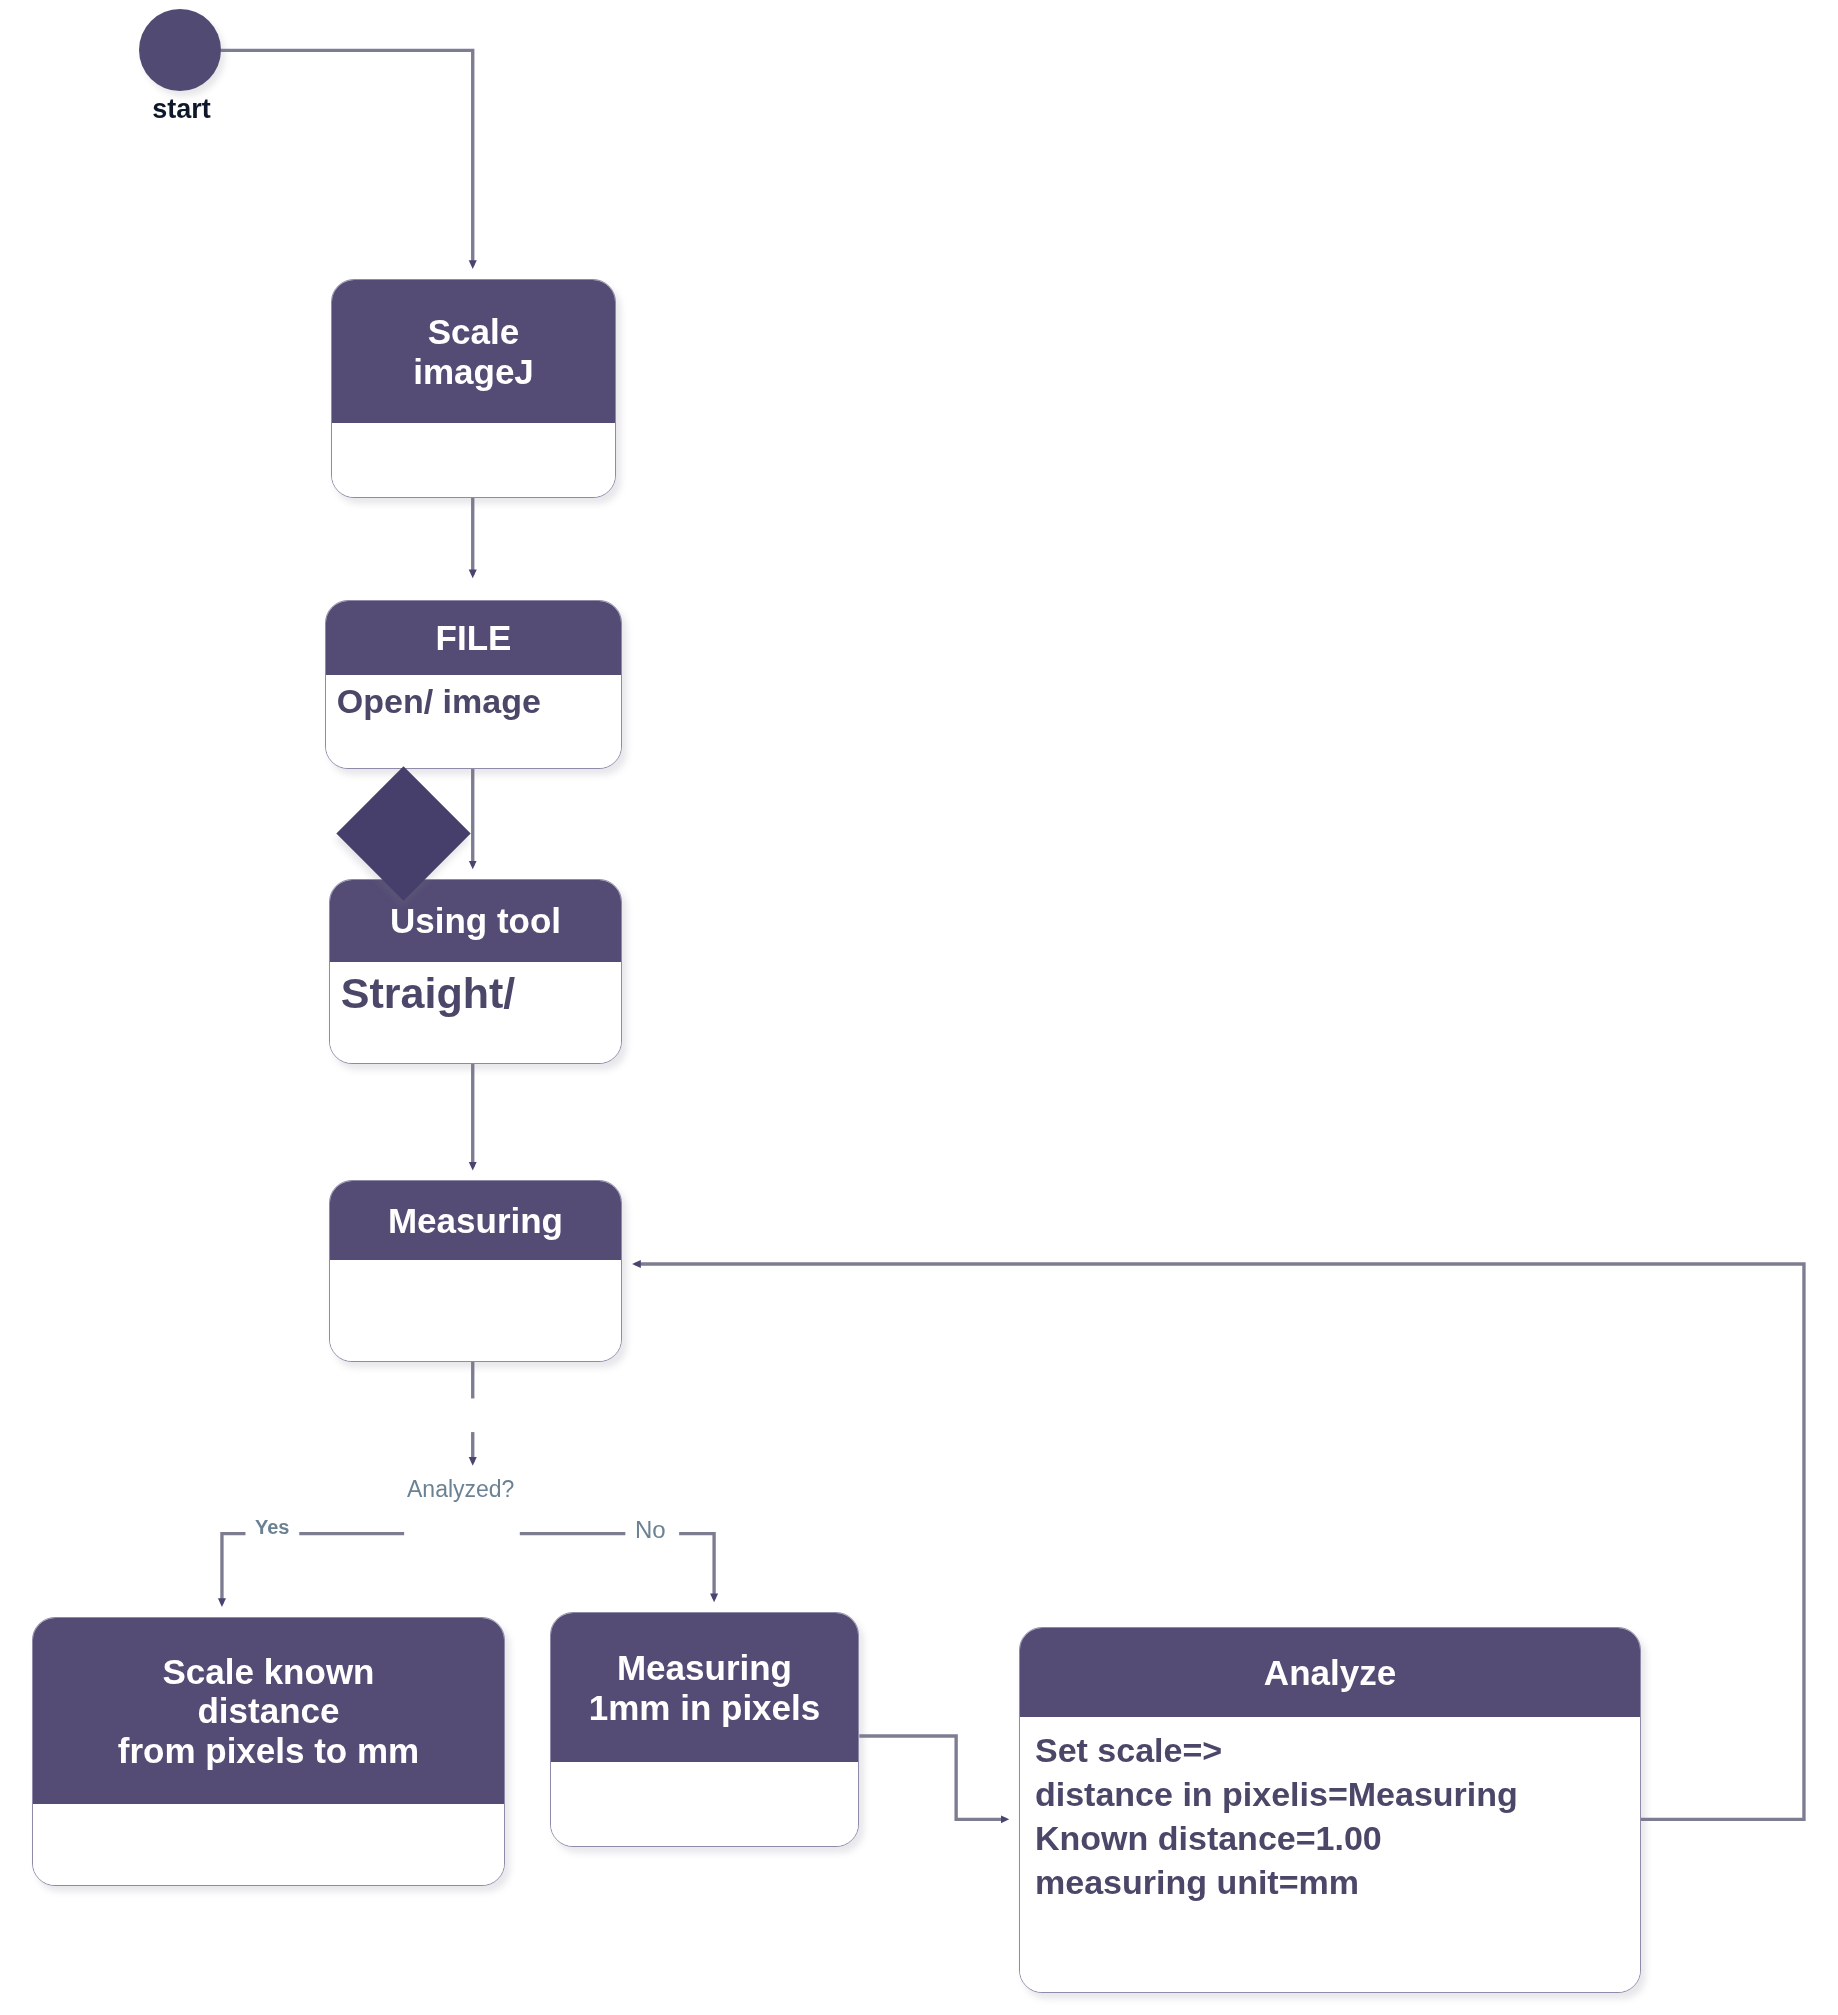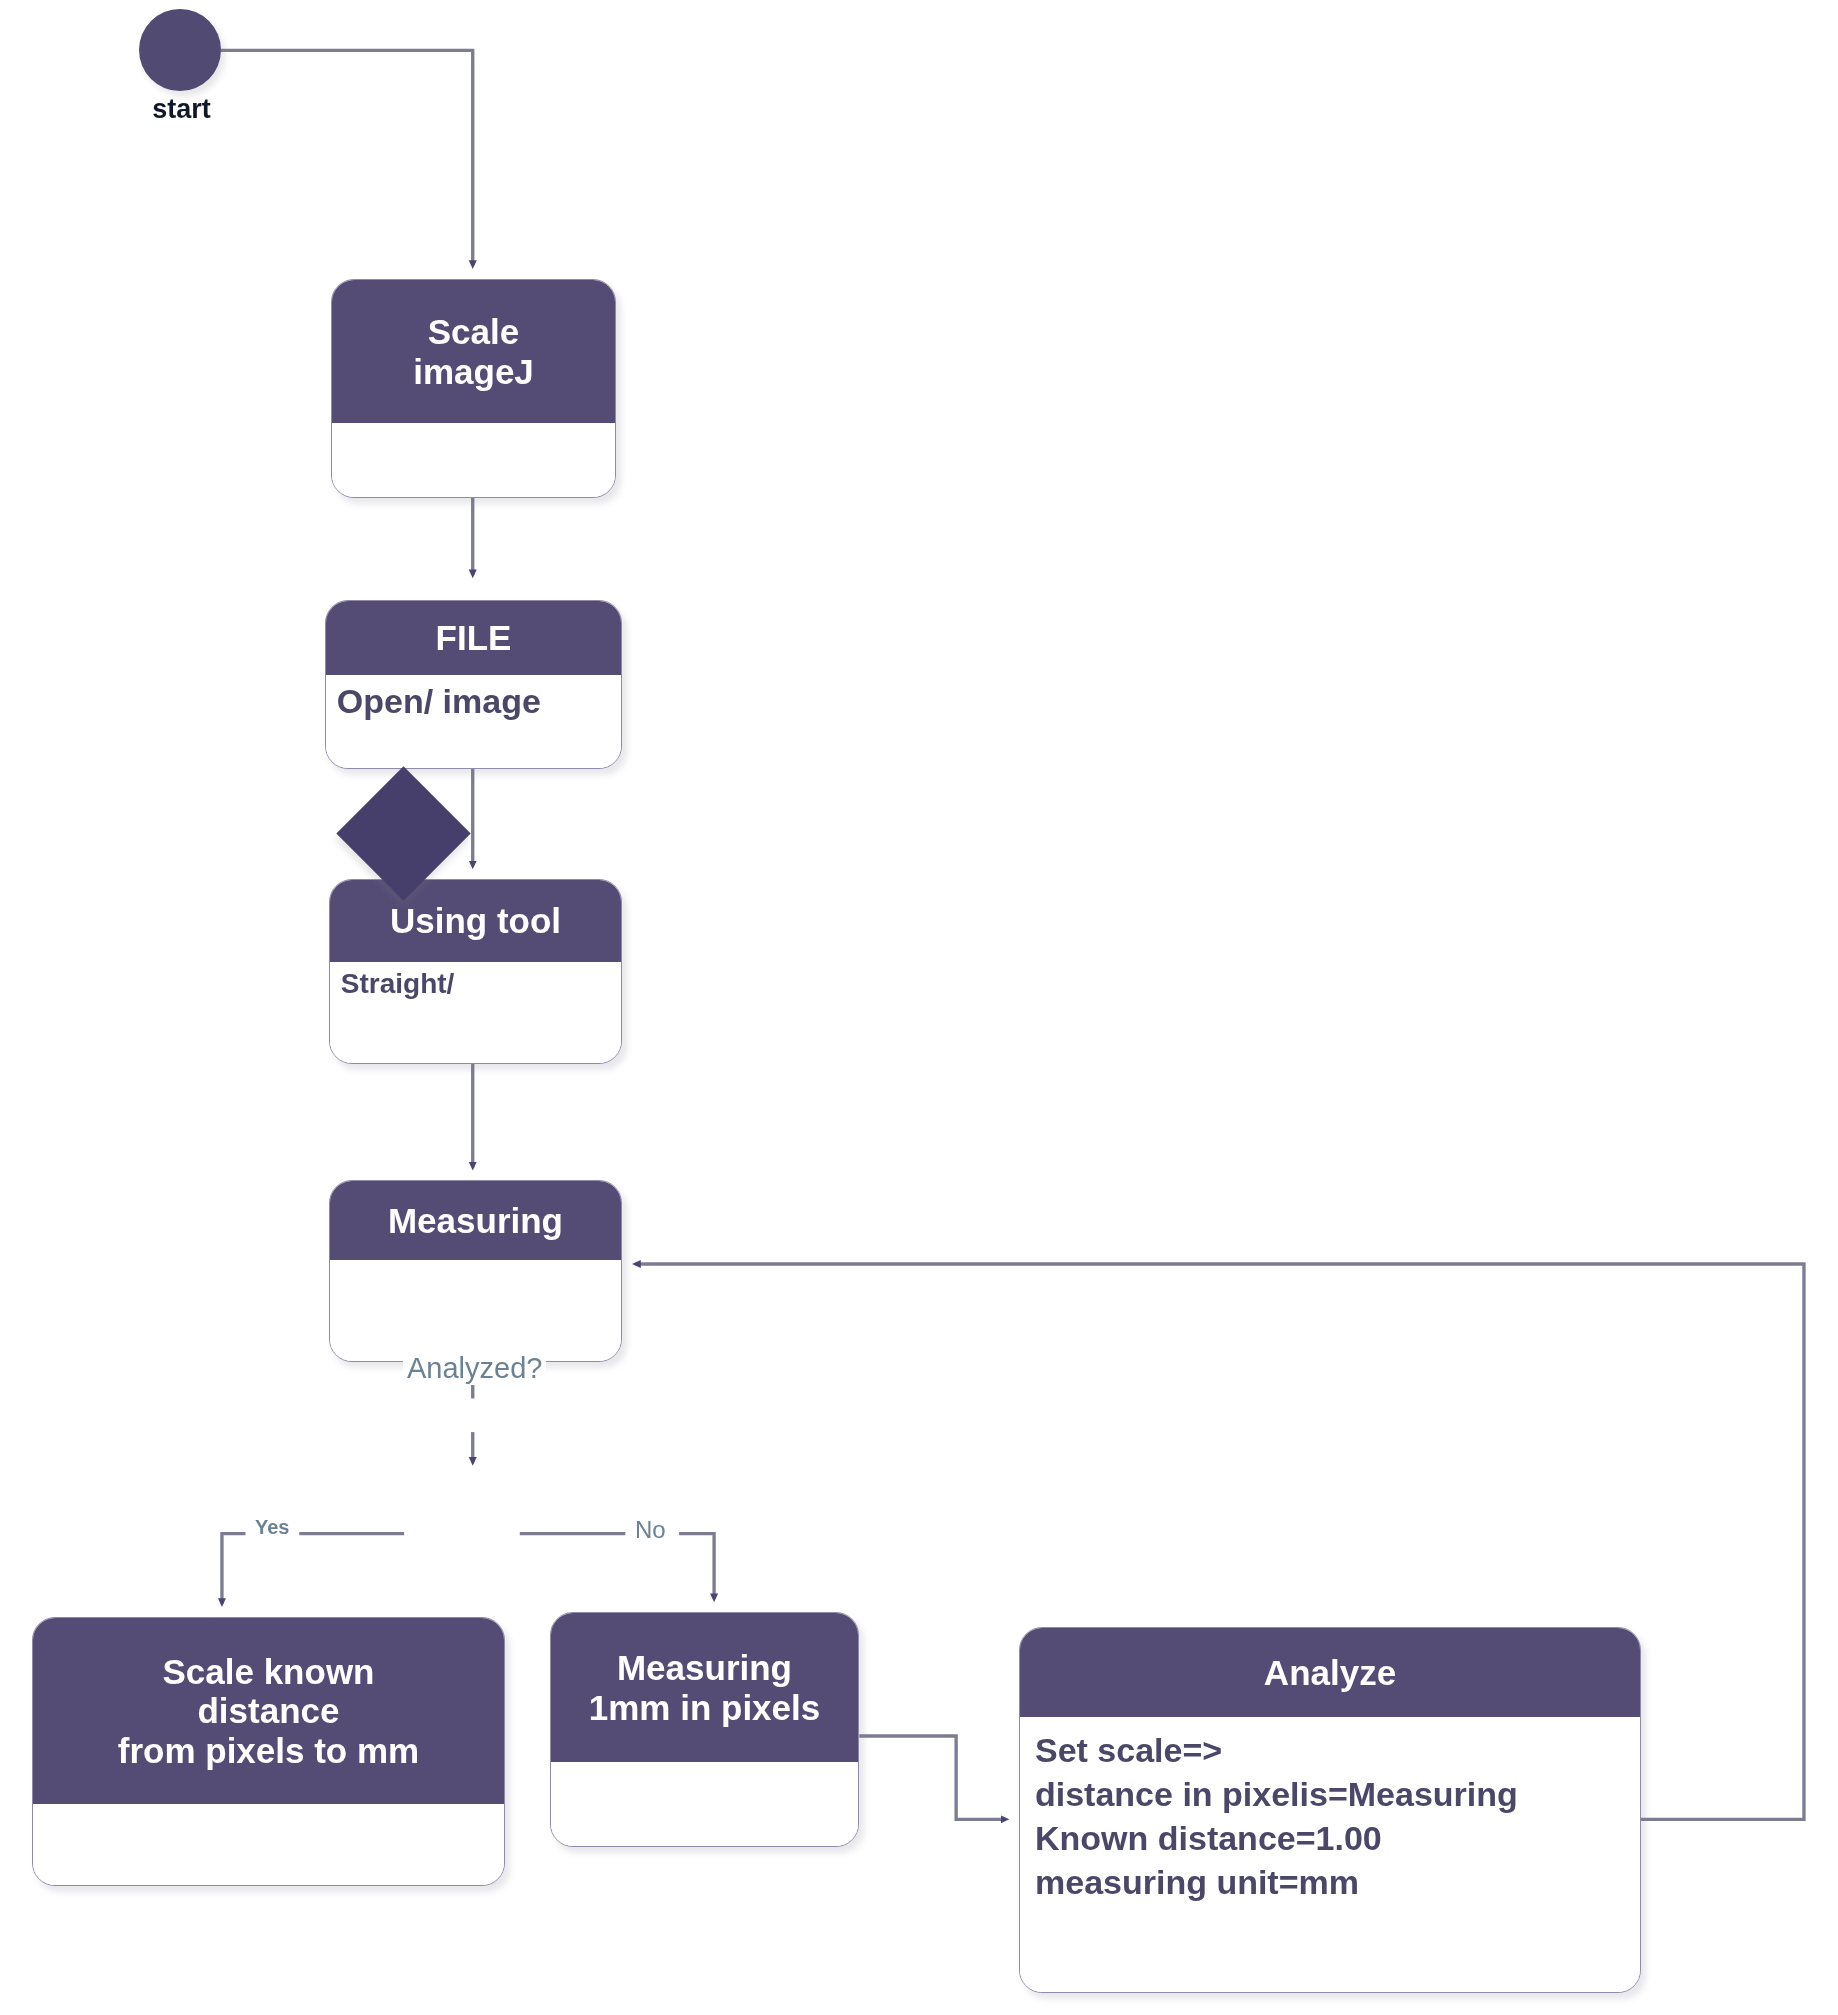--- a/index.html
+++ b/index.html
@@ -120,37 +120,37 @@
   
   #node-openimagej { left: 331px; top: 279px;  width: 285px; height: 219px; }
   #node-openimagej .head { height: 143px; font-size: 35px; }
 
   #node-file       { left: 325px; top: 600px;  width: 297px; height: 169px; }
   #node-file .head { height: 74px; font-size: 35px; }
   #node-file .body .line { font-size: 34px; }
 
   #node-usingtool  { left: 329px; top: 879px; width: 293px; height: 185px; }
   #node-usingtool .head { height: 82px; font-size: 35px; }
-  #node-usingtool .body .line { font-size: 28px; }
+  #node-usingtool .body .line { font-size: 43px; }
 
   #node-measuring  { left: 329px; top: 1180px; width: 293px; height: 182px; }
   #node-measuring .head { height: 79px; font-size: 35px; }
 
   #node-scale      { left: 32px;  top: 1617px; width: 473px; height: 269px; }
   #node-scale .head { height: 186px; font-size: 35px; }
 
   #node-meas1mm    { left: 550px; top: 1612px; width: 309px; height: 235px; }
   #node-meas1mm .head { height: 149px; font-size: 35px; }
 
   #node-analyze    { left: 1019px; top: 1627px; width: 622px; height: 366px; }
   #node-analyze .head { height: 89px; font-size: 35px; }
   #node-analyze .body { padding: 10.8px 15px 8px 15px; }
   #node-analyze .body .line { font-size: 34px; }
 
-  #label-analyzed { left: 403px;  top: 1352px; font-size: 29px; }
+  #label-analyzed { left: 403px;  top: 1476px; font-size: 23px; }
   #label-yes      { left: 251px;  top: 1516px; font-size: 20px; font-weight: bold; }
   #label-no       { left: 631px;  top: 1516px; font-size: 24px; }
 </style>
 </head>
 <body>
 
 <div id="canvas">
 
   <svg class="wires" viewBox="0 0 2735 2997">
     <defs>

